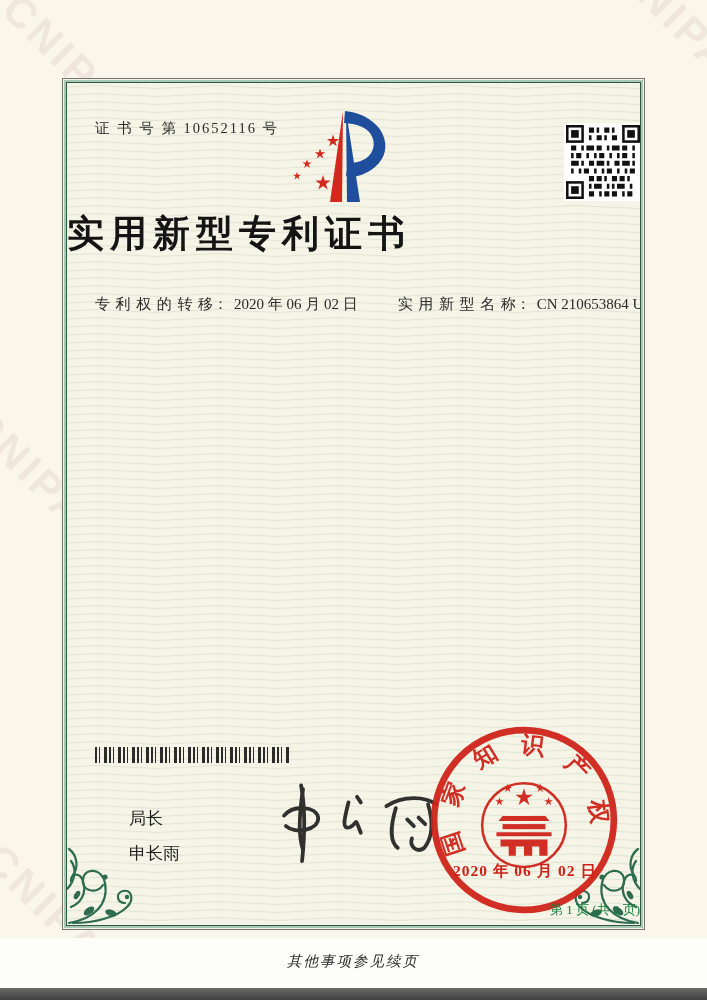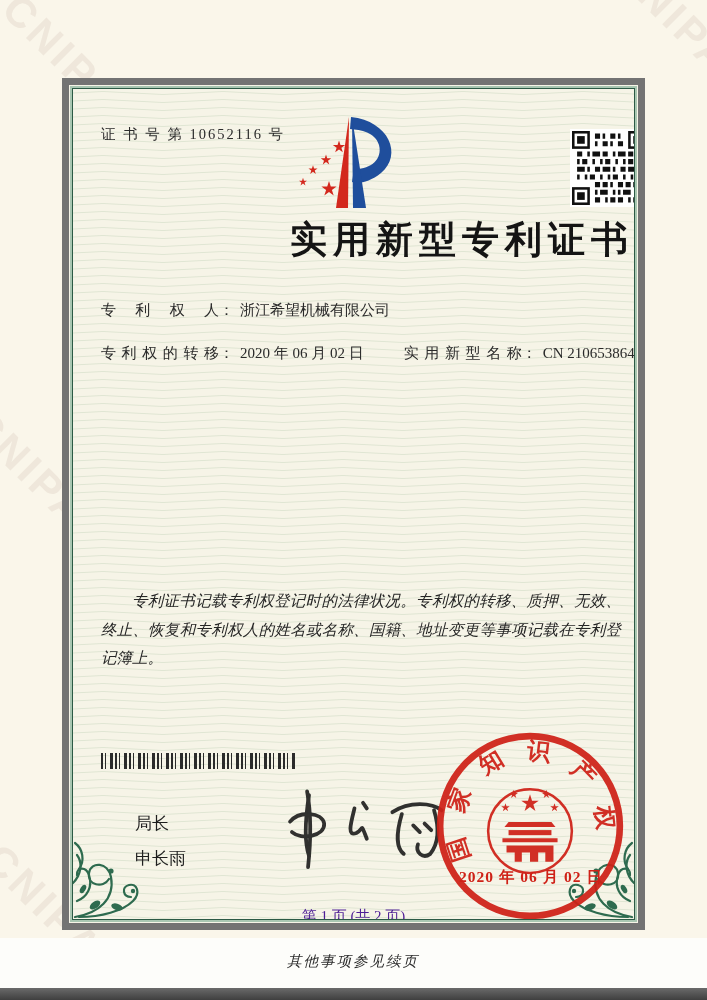--- a/index.html
+++ b/index.html
@@ -13,59 +13,59 @@
   .wm{
     position:absolute;font-size:42px;font-weight:bold;letter-spacing:4px;
     color:rgba(196,174,158,0.20);transform:rotate(45deg);
     font-family:"Liberation Sans","DejaVu Sans",sans-serif;
     pointer-events:none;white-space:nowrap;
   }
   .wm.faint{color:rgba(196,174,158,0.13);}
   
   .frame{
     position:absolute;left:62px;top:78px;width:583px;height:852px;
-    box-sizing:border-box;border:7px solid #737373;background:#f6f4e7;padding:1px;
+    box-sizing:border-box;border:1px solid #737373;background:#f6f4e7;padding:1px;
   }
   .frame-mid{height:100%;box-sizing:border-box;border:2px solid #a9c7b2;}
   .frame-inner{height:100%;box-sizing:border-box;border:1px solid #2c5a45;position:relative;overflow:hidden;}
   .wavebg{position:absolute;left:0;top:0;width:100%;height:100%;}
   
   .certno{position:absolute;left:28px;top:36px;font-size:14.5px;letter-spacing:2px;color:#2b2b2b;}
   .logo{position:absolute;left:218px;top:22px;width:122px;height:104px;}
   .qr{position:absolute;left:497px;top:40px;width:74px;height:74px;background:#fff;padding:2px;}
   .title{
-    position:absolute;left:0;top:126px;width:100%;text-align:right;
+    position:absolute;left:0;top:126px;width:100%;text-align:left;
     font-size:37px;font-weight:bold;letter-spacing:6px;color:#141414;
   }
   .fields{position:absolute;left:28px;top:210px;width:530px;font-size:15px;color:#2a2a2a;}
   .frow{margin-bottom:20.5px;line-height:22px;white-space:nowrap;}
   .flabel{display:inline-block;width:118px;text-align:justify;text-align-last:justify;}
   .fcolon{margin-right:6px;}
   .grant2{margin-left:40px;}
   .paras{
     position:absolute;left:28px;top:498px;width:520px;
     font-size:15.5px;line-height:28.5px;text-align:justify;color:#262626;
     font-style:italic;
   }
   .paras p{margin:0;text-indent:2em;}
   .barcode{
     position:absolute;left:28px;top:664px;width:196px;height:16px;
     background:repeating-linear-gradient(90deg,
       #2b2b2b 0 2px,transparent 2px 4px,#2b2b2b 4px 5px,transparent 5px 9px,
       #2b2b2b 9px 12px,transparent 12px 14px);
   }
   .signer{position:absolute;left:62px;top:718px;font-size:17px;line-height:35px;color:#1e1e1e;
-    font-family:Liberation Mono, monospace;}
+    font-family:Liberation Sans, sans-serif;}
   .signature{position:absolute;left:200px;top:692px;width:180px;height:105px;}
   .seal{position:absolute;left:360px;top:640px;width:194px;height:194px;opacity:.93;}
   .sealdate{
     position:absolute;left:368px;top:778px;width:180px;text-align:center;
     font-size:15.5px;letter-spacing:1px;color:#cf2117;font-weight:bold;z-index:5;
   }
-  .pageinfo{position:absolute;left:0;top:818px;width:100%;text-align:center;font-size:15px;color:#4c1d95;}
+  .pageinfo{position:absolute;left:0;top:818px;width:100%;text-align:right;font-size:13px;color:#15803d;}
   .ornament{position:absolute;width:100px;height:108px;}
   .orn-bl{left:-2px;bottom:-2px;}
   .orn-br{right:-2px;bottom:-2px;transform:scaleX(-1);}
   
   .white-band{position:absolute;left:0;top:938px;width:707px;height:50px;background:#fdfdfa;}
   .cont-note{position:absolute;left:0;top:952px;width:706px;text-align:center;font-size:14.5px;color:#2c2c2c;font-style:italic;letter-spacing:2px;}
   .bottom-bar{position:absolute;left:0;top:988px;width:707px;height:12px;background:linear-gradient(#6a6a6a,#3f3f3f);}
 </style>
 </head>
 <body>
@@ -162,29 +162,25 @@
         <line x1="9" y1="21" x2="27" y2="21" stroke-dasharray="2 1 2 1 1 2"></line>
         <line x1="9" y1="24" x2="27" y2="24" stroke-dasharray="1 1 3 2 1 1"></line>
         <line x1="9" y1="27" x2="27" y2="27" stroke-dasharray="2 2 1 1 2 1"></line>
       </g>
     </svg>
 
     <div class="title">实用新型专利证书</div>
 
     <div class="fields">
       <div class="frow">
-        <span class="flabel">专利权人</span><span class="fcolon">：</span><span class="fvalue">浙江希望机械有限公司</span>
-      </div>
-      <div class="frow">
         <span class="flabel">专利权的转移</span><span class="fcolon">：</span><span class="fvalue">2020 年 06 月 02 日</span><span class="grant2"><span class="flabel">实用新型名称</span><span class="fcolon">：</span><span>CN 210653864 U</span></span>
       </div>
     </div>
 
     <div class="paras">
-      <p>专利证书记载专利权登记时的法律状况。专利权的转移、质押、无效、终止、恢复和专利权人的姓名或名称、国籍、地址变更等事项记载在专利登记簿上。</p>
     </div>
 
     <div class="barcode"></div>
 
     <div class="signer">
       <div>局长</div>
       <div>申长雨</div>
     </div>
 
     <svg class="signature" viewBox="0 0 190 105">

